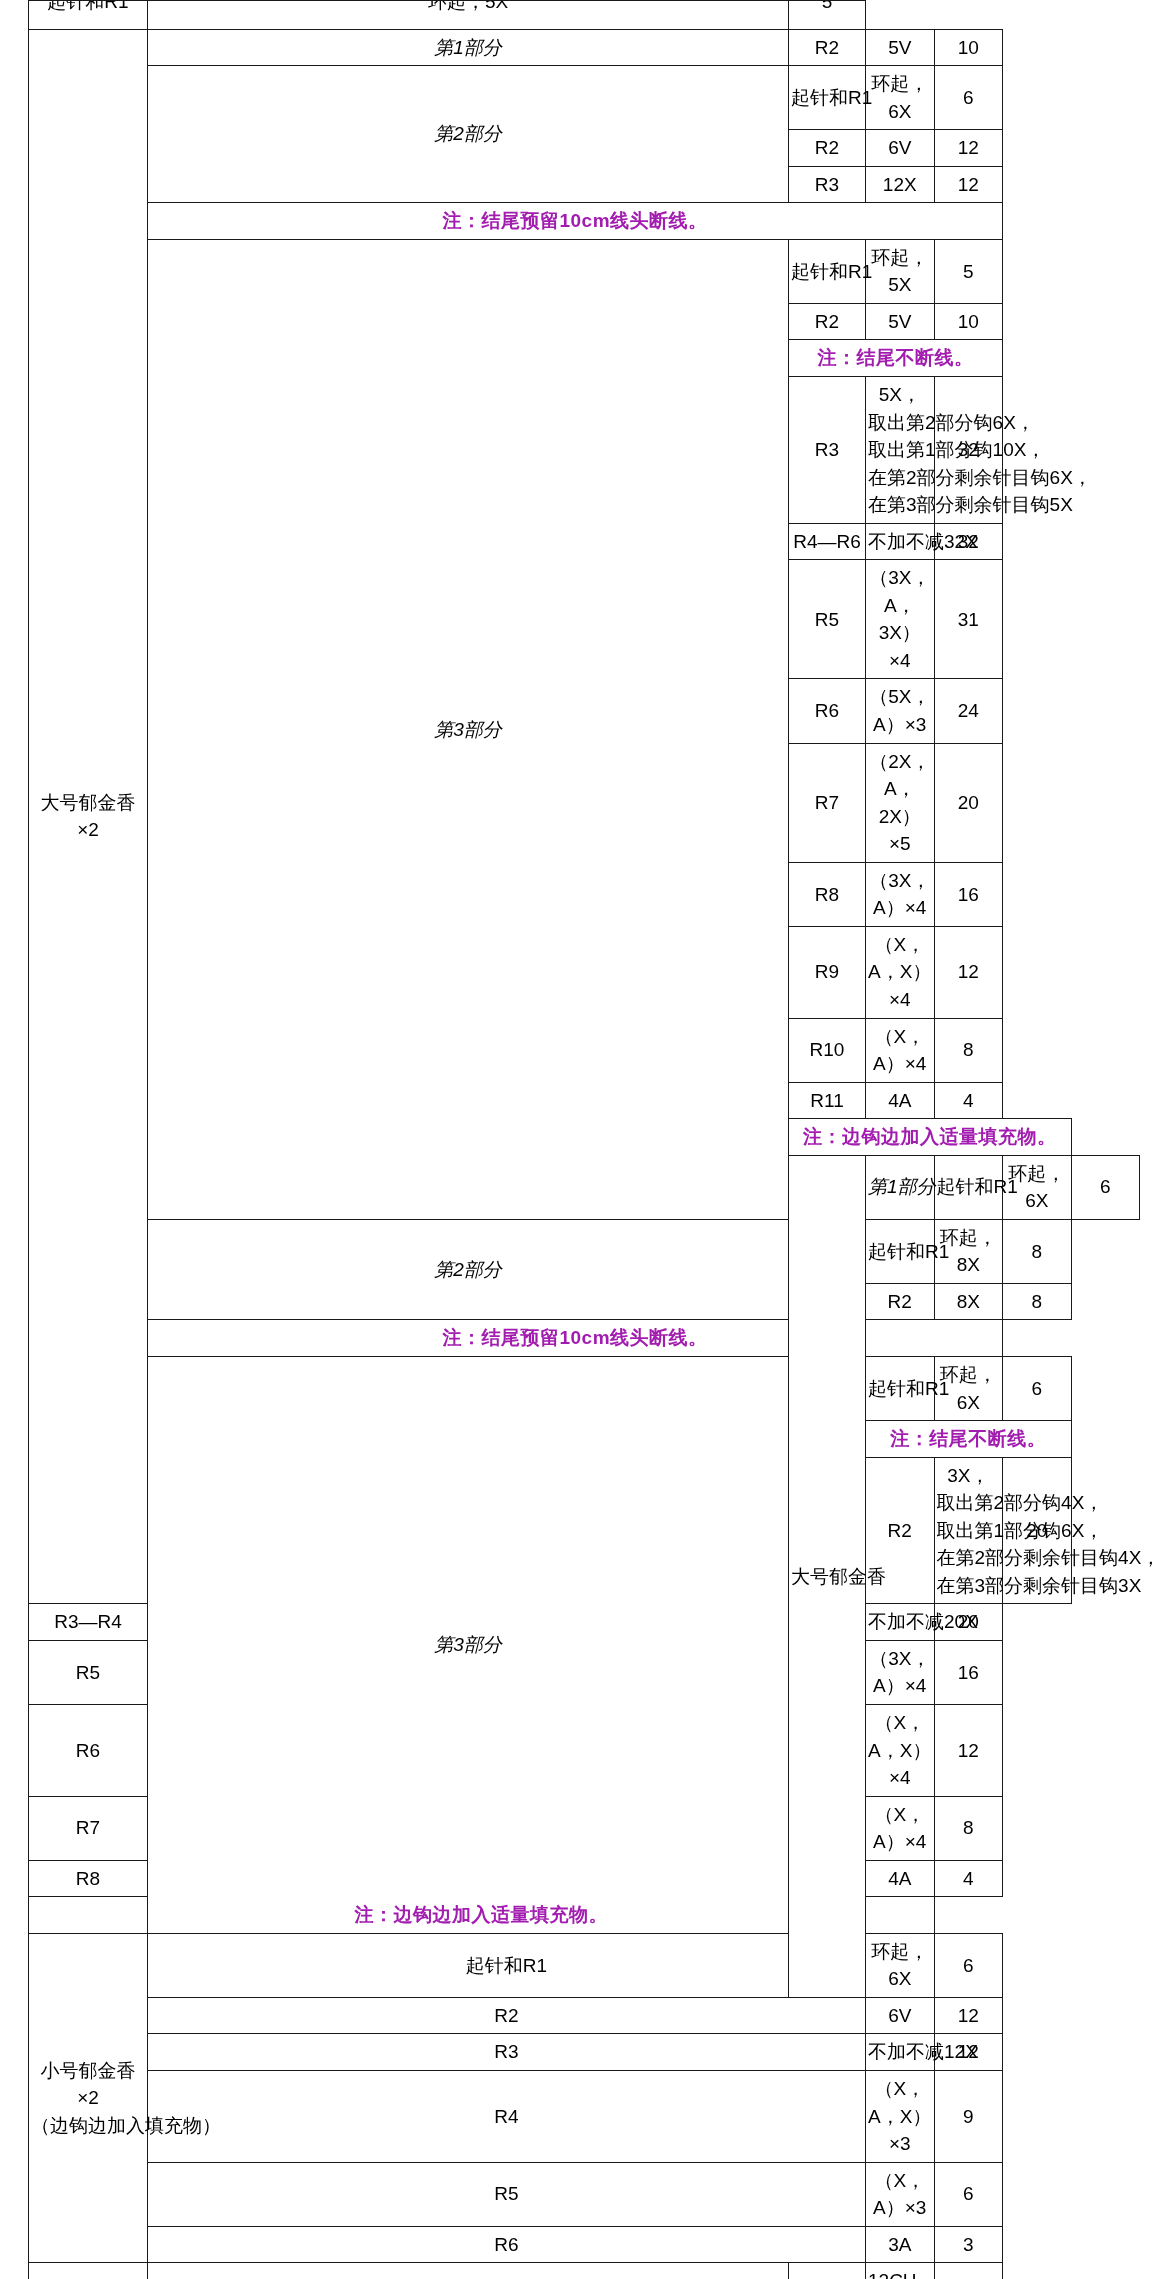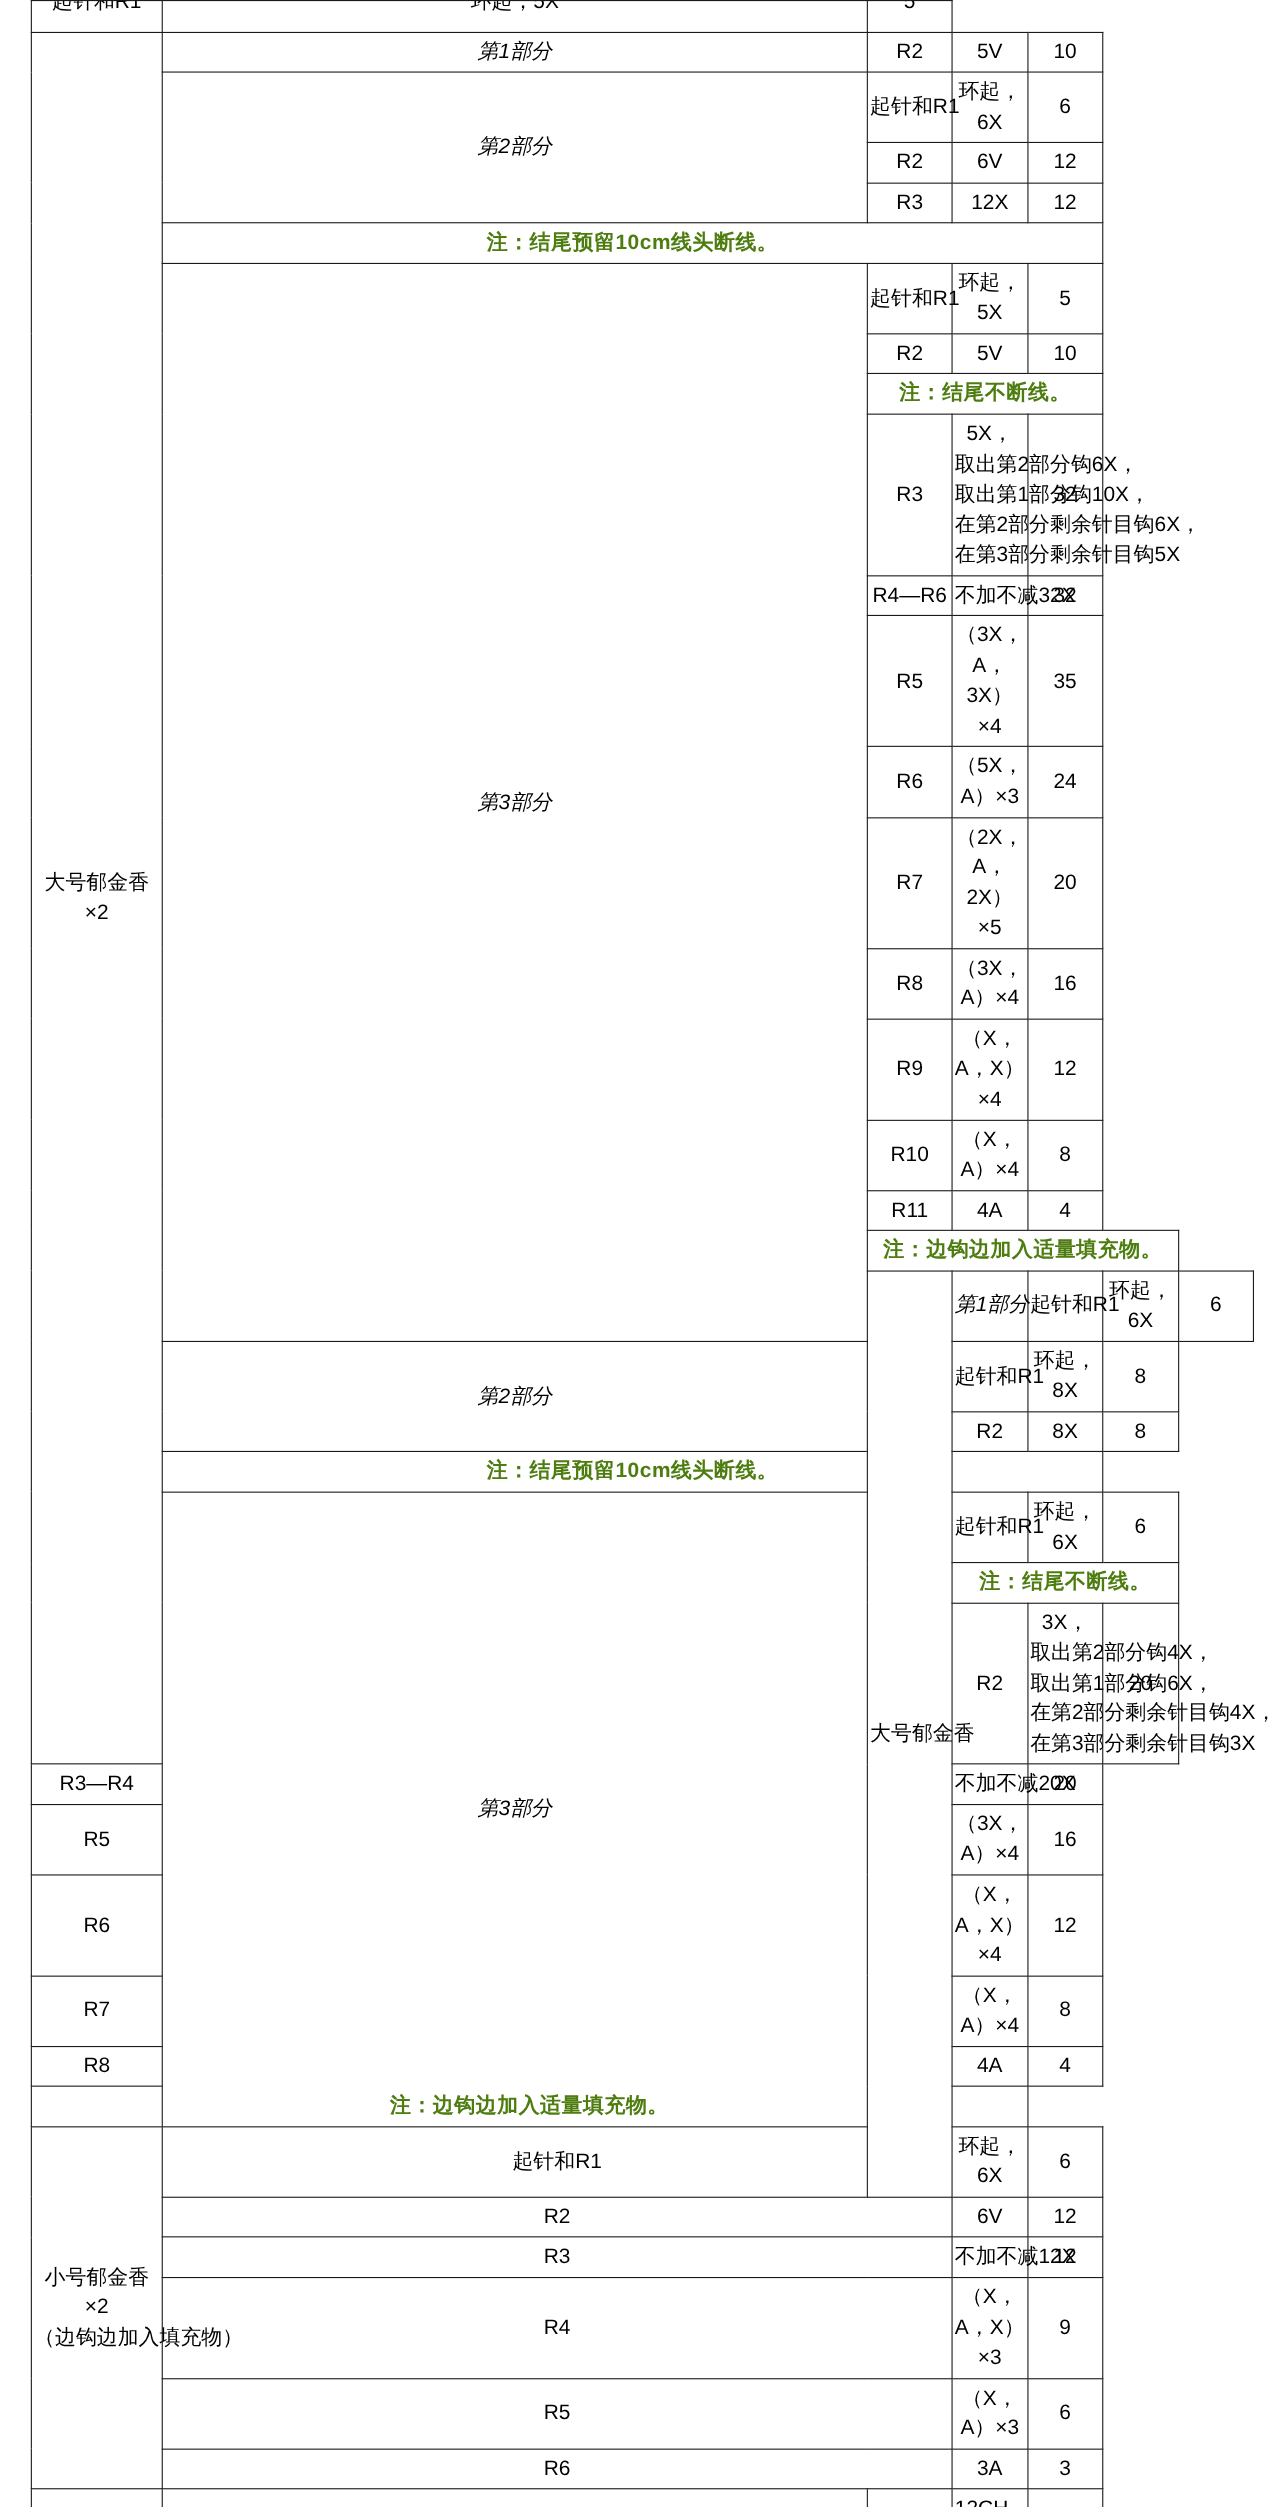--- a/index.html
+++ b/index.html
@@ -31,21 +31,21 @@
     padding:4px 2px;
     background:#fff;
     word-break:keep-all;
   }
   td.col-a{width:160px;margin-left:12px;}
   td.col-b{width:118px;font-style:italic;}
   td.col-c{width:118px;}
   td.col-d{width:640px;}
   td.col-e{width:76px;}
   td.note{
-    color:#4d7c0f;
+    color:#a21caf;
     font-weight:bold;
     font-size:19px;
     letter-spacing:.5px;
     margin-top:30px;
   }
   td.multiline{line-height:1.5;}
   .sub{display:block;}
   tr.clip td{
     height:14px;
     padding:0;
@@ -186,21 +186,21 @@
           </td>
         </tr>
         <tr>
           <td class="col-c">
             <span class="sub">R5</span>
           </td>
           <td class="col-d">
             <span class="sub">（3X，A，3X）×4</span>
           </td>
           <td class="col-e">
-            <span class="sub">35</span>
+            <span class="sub">31</span>
           </td>
         </tr>
         <tr>
           <td class="col-c">
             <span class="sub">R6</span>
           </td>
           <td class="col-d">
             <span class="sub">（5X，A）×3</span>
           </td>
           <td class="col-e">

